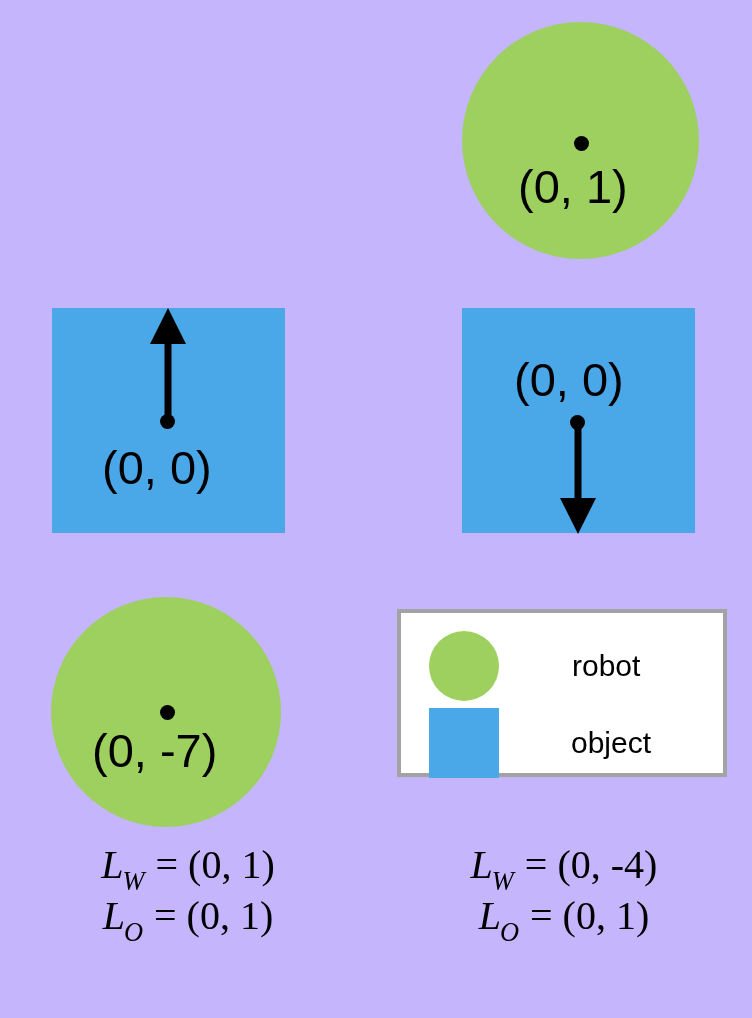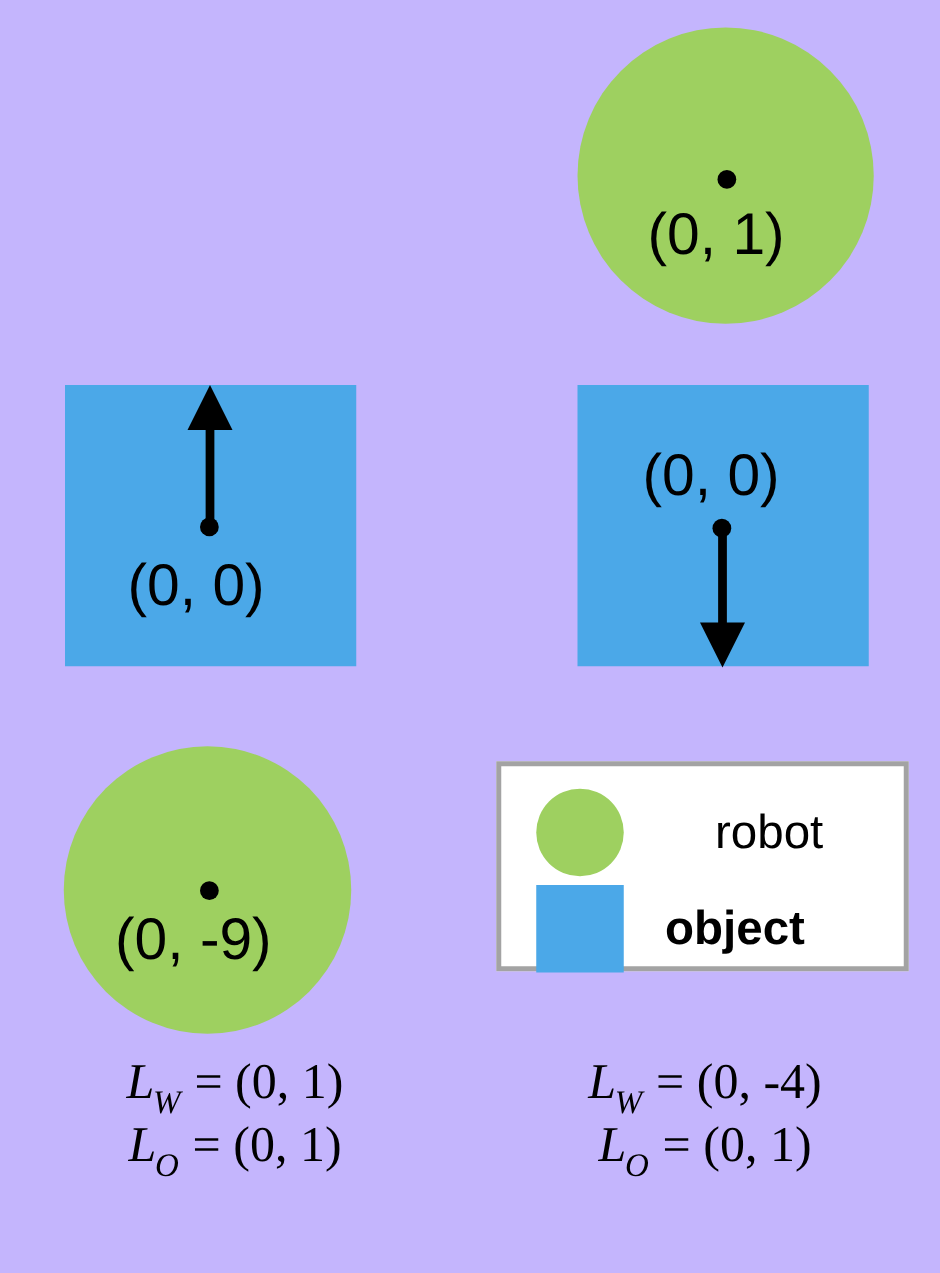--- a/index.html
+++ b/index.html
@@ -80,21 +80,21 @@
     flex: none;
   }
   .legend-swatch-square {
     width: 70px;
     height: 70px;
     background: #4ba8e8;
     flex: none;
   }
   .legend-label {
     font-family: "Liberation Sans", sans-serif;
-    font-size: 38px;
+    font-size: 30px;
     line-height: 1;
     color: #000000;
     white-space: nowrap;
   }
 
   
   .caption-block {
     position: absolute;
     text-align: center;
     font-family: "Liberation Serif", serif;
@@ -143,31 +143,31 @@
 
   <div class="center-dot" style="left:570px; top:415px;"></div>
 
   <svg class="arrow" style="left:553px; top:420px;" width="50" height="120" viewBox="0 0 50 120">
     <line x1="25" y1="4" x2="25" y2="84" stroke="#000000" stroke-width="7"></line>
     <polygon points="25,114 7,78 43,78" fill="#000000"></polygon>
   </svg>
 
   <div class="robot-circle" style="left:51px; top:597px; width:230px; height:230px;"></div>
   <div class="center-dot" style="left:160px; top:705px;"></div>
-  <div class="coord-label" style="left:92px; top:727px;">(0, -9)</div>
+  <div class="coord-label" style="left:92px; top:727px;">(0, -7)</div>
 
   <div class="legend-box">
     <div class="legend-row" style="left:28px; top:18px;">
       <div class="legend-swatch-circle"></div>
       <div class="legend-label" style="margin-left:73px;">robot</div>
     </div>
 
     <div class="legend-row" style="left:28px; top:95px;">
       <div class="legend-swatch-square"></div>
-      <div class="legend-label" style="margin-left:33px;font-weight:bold;">object</div>
+      <div class="legend-label" style="margin-left:72px;">object</div>
     </div>
   </div>
 
   <div class="caption-block" style="left:0px; top:843px; width:376px;">
     <div class="caption-line">
       <span class="sym">L</span><span class="sub">W</span><span> = (0, 1)</span>
     </div>
     <div class="caption-line">
       <span class="sym">L</span><span class="sub">O</span><span> = (0, 1)</span>
     </div>

